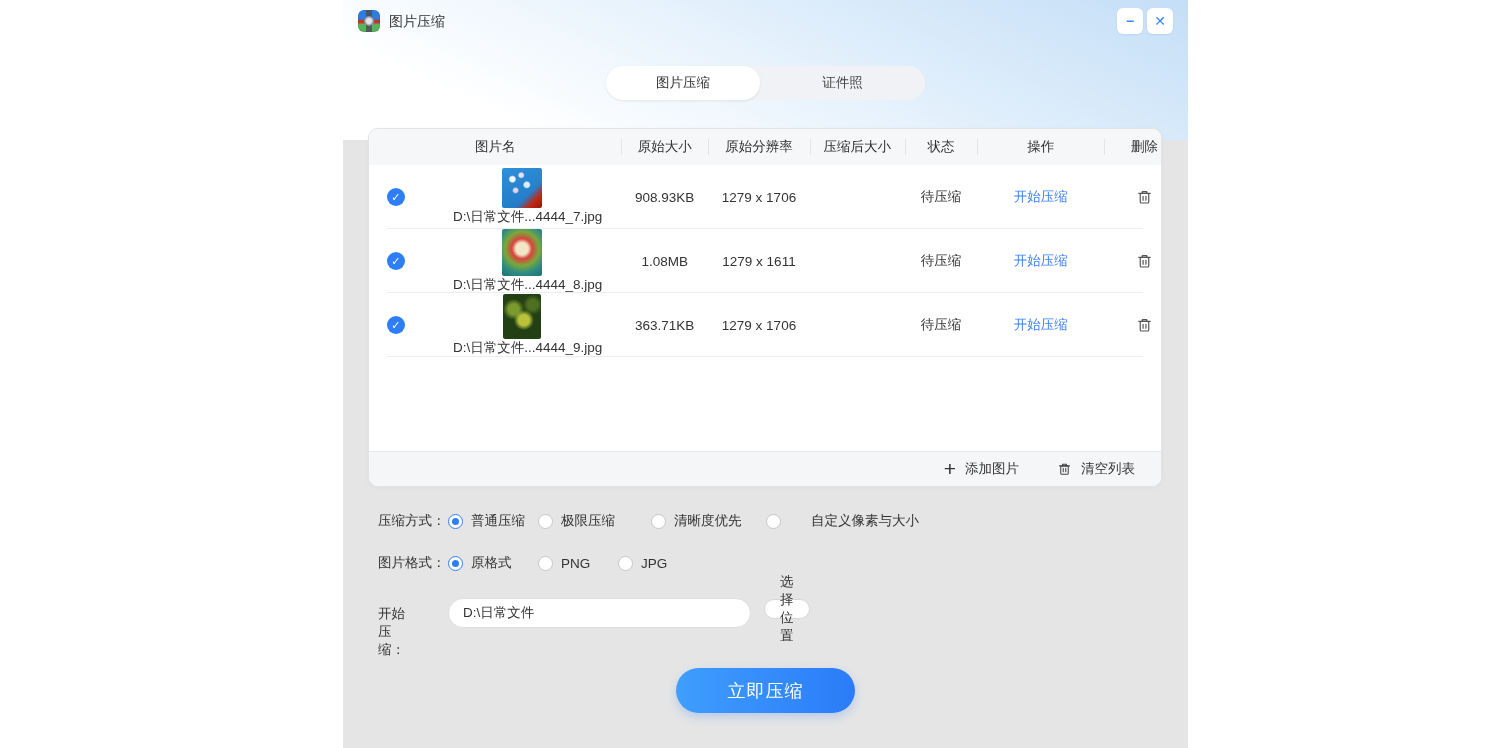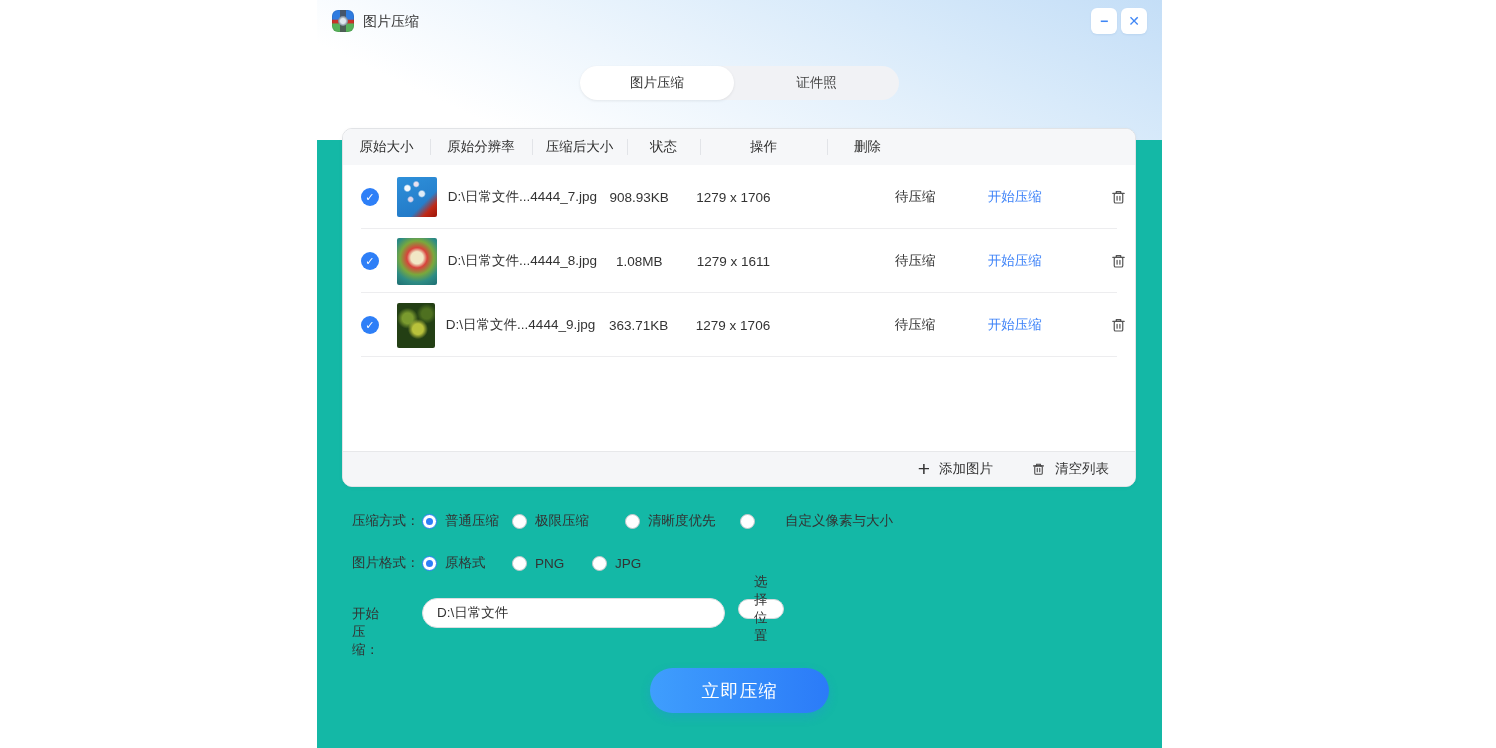--- a/index.html
+++ b/index.html
@@ -1,21 +1,21 @@
 <!DOCTYPE html>
 <html><head>
 <meta charset="utf-8">
 <style>
   * { margin:0; padding:0; box-sizing:border-box; }
   html,body { width:1496px; height:748px; background:#ffffff; overflow:hidden;
               font-family:"Liberation Sans","DejaVu Sans",sans-serif; }
   .canvas { position:relative; width:1496px; height:748px; background:#ffffff; }
 
   
-  .window { position:absolute; left:317px; top:0; width:845px; height:748px; background:#14b8a6; }
+  .window { position:absolute; left:343px; top:0; width:845px; height:748px; background:#e5e5e5; }
   .top-gradient { position:absolute; top:0; left:0; right:0; height:140px;
     background:linear-gradient(205deg,#c4def7 0%,#d8eafa 28%,#eef6fd 58%,#ffffff 82%); }
 
   
   .titlebar { position:absolute; top:0; left:0; right:0; height:42px; }
   .app-icon { position:absolute; left:15px; top:10px; width:22px; height:22px; border-radius:6px;
     background:linear-gradient(180deg,#2f7ce0 0%,#2f7ce0 42%,#c8332a 46%,#c8332a 58%,#57b25a 64%,#57b25a 100%);
     box-shadow:inset 0 0 0 1px rgba(0,0,0,.08); }
   .app-icon::before { content:''; position:absolute; left:8px; top:0; width:6px; height:22px; background:#4a4f55; opacity:.85; }
   .app-icon::after { content:''; position:absolute; left:6px; top:6px; width:10px; height:10px; border-radius:50%;
@@ -40,21 +40,21 @@
   .thead { display:flex; height:36px; background:#f6f7f9; align-items:center; font-size:13.5px; color:#2f2f2f; }
   .th { position:relative; display:flex; align-items:center; justify-content:center; height:100%; }
   .th:not(:first-child)::before { content:''; position:absolute; left:0; top:10px; bottom:10px; width:1px; background:#e2e4e8; }
   .col-name-h { width:253px; } .col-size { width:87px; } .col-res { width:102px; } .col-after { width:95px; }
   .col-status { width:73px; } .col-action { width:127px; } .col-del { width:57px;padding-left:24px; }
 
   .trow { display:flex; height:64px; align-items:center; position:relative; font-size:13.5px; color:#333; }
   .trow::after { content:''; position:absolute; left:18px; right:18px; bottom:0; height:1px; background:#ededef; }
   .cell { display:flex; align-items:center; justify-content:center; }
   .cell-check { width:54px; }
-  .cell-name { width:199px; justify-content:flex-start; }
+  .cell-name { width:199px; justify-content:flex-start;flex-direction:column; }
   .checkbox { width:18px; height:18px; border-radius:50%; background:#2e7ff7; color:#fff; font-size:11px;
     display:flex; align-items:center; justify-content:center; cursor:pointer; }
   .thumb { width:40px; border-radius:2px; flex:none; }
   .thumb1 { height:40px;
     background:
       radial-gradient(circle at 26% 28%, rgba(255,255,255,.95) 0 2.5px, rgba(255,255,255,0) 4px),
       radial-gradient(circle at 48% 18%, rgba(255,235,242,.9) 0 2px, rgba(255,255,255,0) 3.5px),
       radial-gradient(circle at 62% 42%, rgba(255,255,255,.85) 0 2.5px, rgba(255,255,255,0) 4px),
       radial-gradient(circle at 34% 56%, rgba(255,228,238,.85) 0 2px, rgba(255,255,255,0) 3.5px),
       linear-gradient(315deg, #9b1408 0%, #c02917 18%, rgba(192,41,23,0) 34%),
@@ -119,20 +119,21 @@
       </div>
     </div>
 
     <div class="tabs">
       <div class="tab active">图片压缩</div>
       <div class="tab inactive">证件照</div>
     </div>
 
     <div class="table-card">
       <div class="thead">
+        <div class="th col-name-h">图片名</div>
         <div class="th col-size">原始大小</div>
         <div class="th col-res">原始分辨率</div>
         <div class="th col-after">压缩后大小</div>
         <div class="th col-status">状态</div>
         <div class="th col-action">操作</div>
         <div class="th col-del">删除</div>
       </div>
 
       <div class="trow">
         <div class="cell cell-check">

